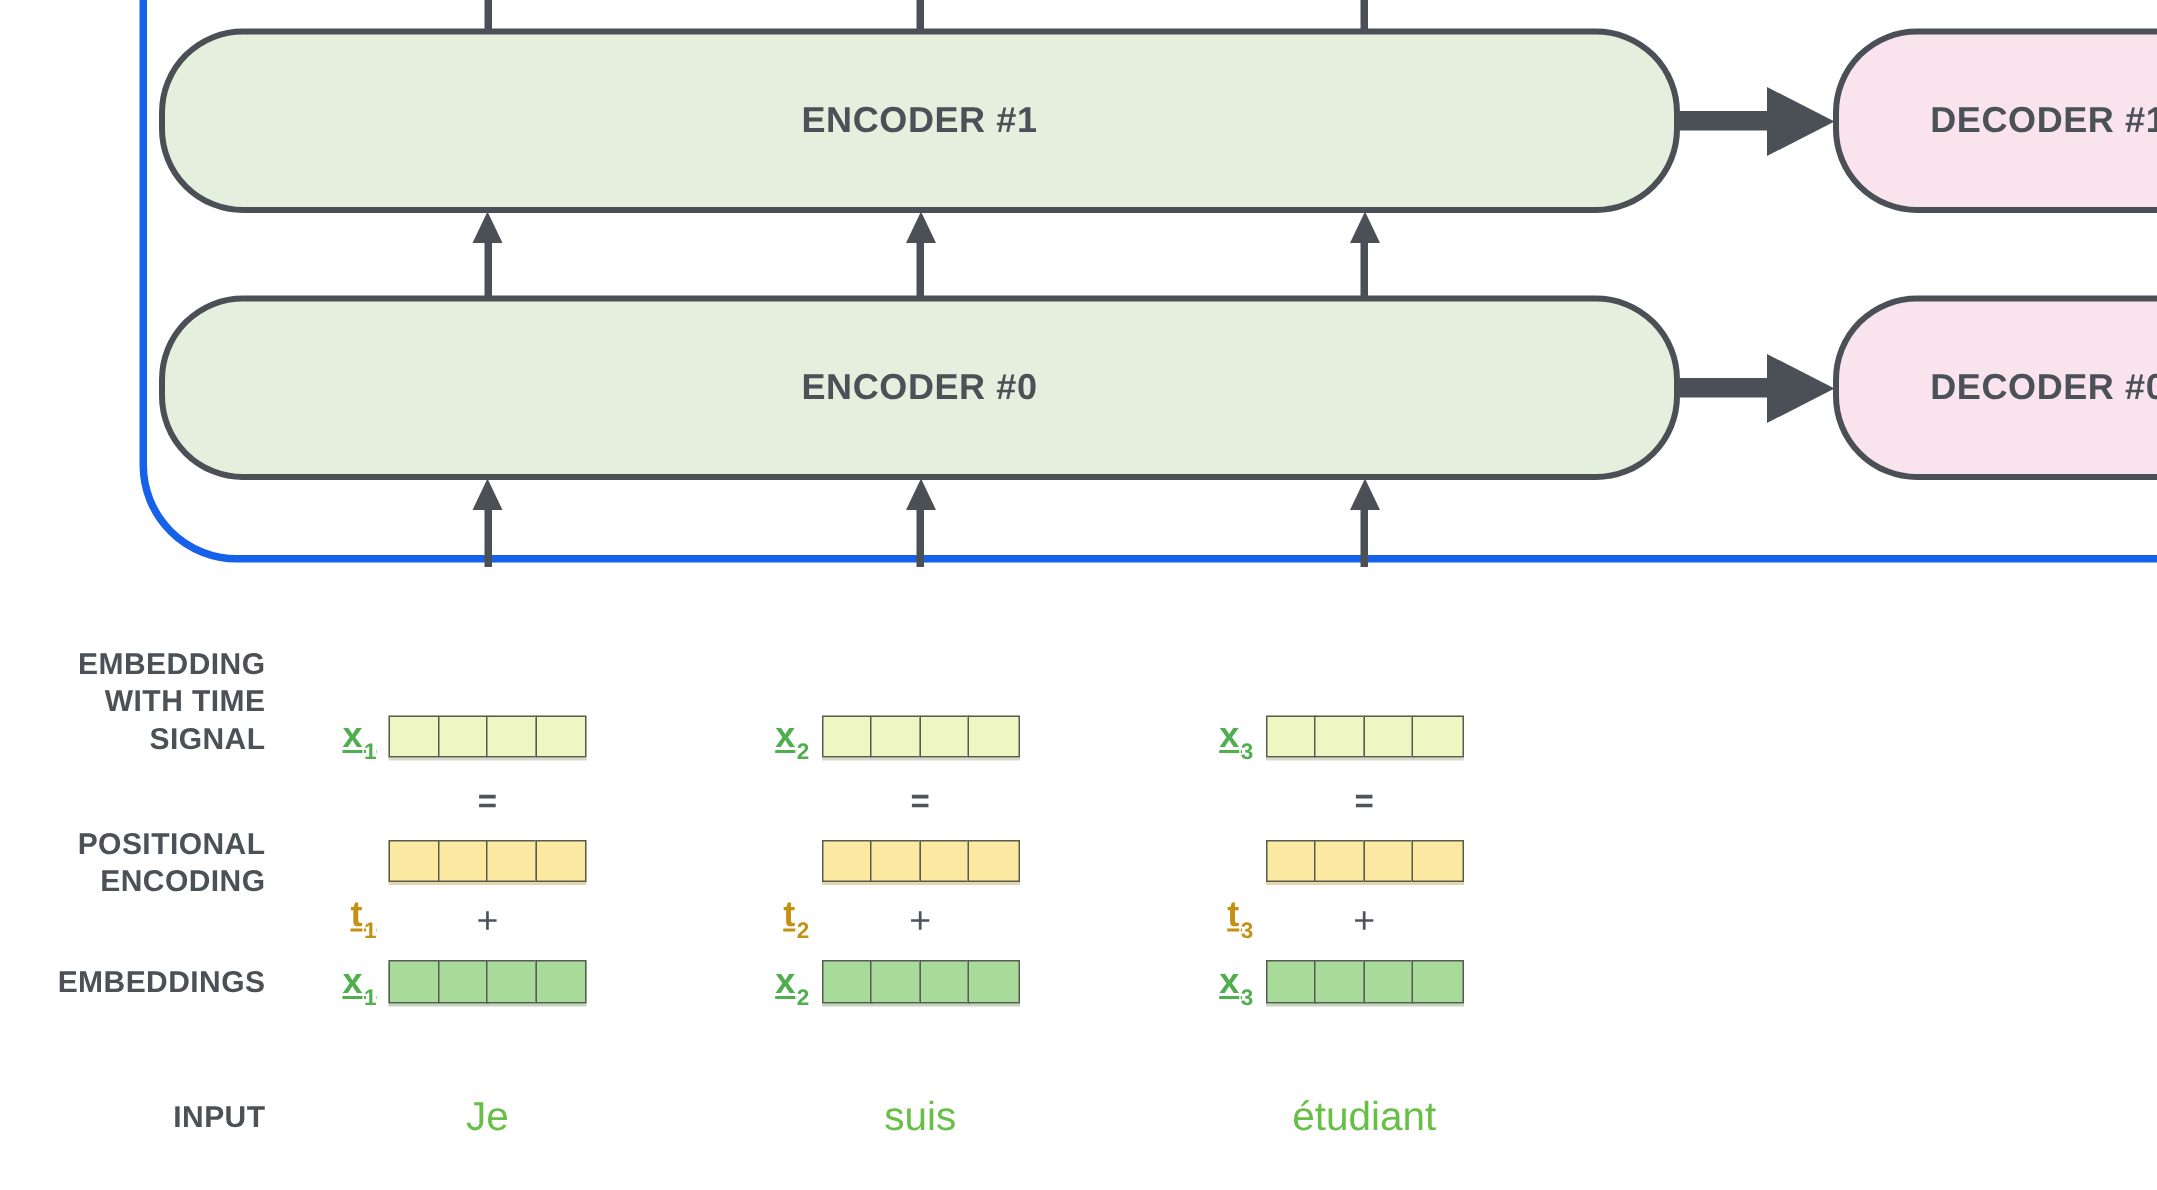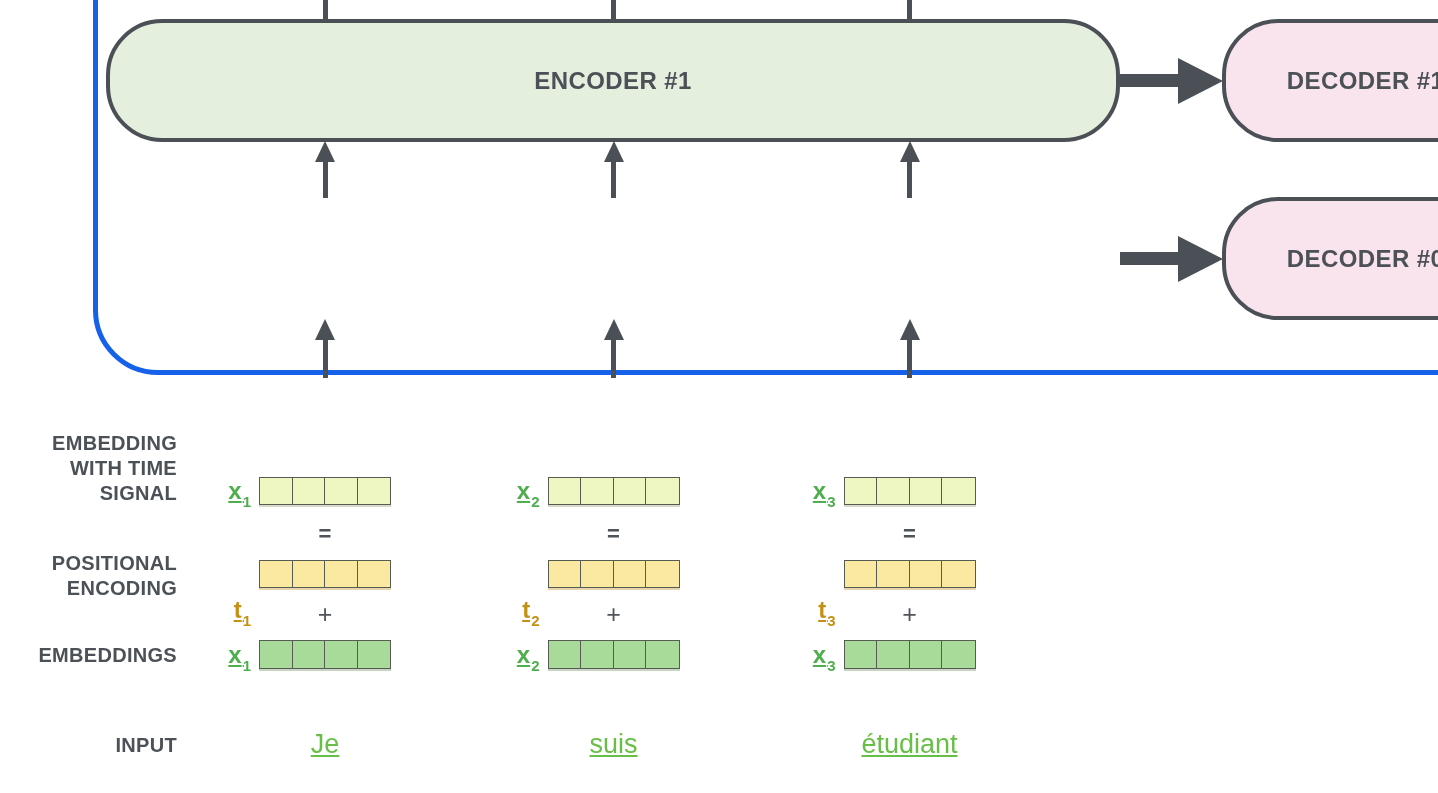--- a/index.html
+++ b/index.html
@@ -76,21 +76,21 @@
   }
   .vlabel sub{font-size:15px;font-weight:700;position:relative;top:2px;left:1px;line-height:0;}
   .vlabel.a{top:477px;color:var(--x-green);}
   .vlabel.b{top:560px;color:var(--t-gold);margin-top:36px;}
   .vlabel.c{top:641px;color:var(--x-green);}
   .op{position:absolute;left:0;width:132px;text-align:center;color:#4f545a;}
   .op.eq{top:521px;font-size:22px;font-weight:700;}
   .op.plus{top:600px;font-size:25px;font-weight:500;}
   .word{
     position:absolute;left:-80px;width:292px;top:729px;text-align:center;
-    color:var(--word-green);font-size:27px;font-weight:400;text-decoration:underline;
+    color:var(--word-green);font-size:27px;font-weight:400;
   }
 </style>
 </head>
 <body>
 
 <div class="stage">
 
   <div class="blue-frame"></div>
 
   <div class="stem" style="left:322.5px;top:0;height:21px"></div>
@@ -111,20 +111,23 @@
     <div class="head-up" style="left:315px;top:319px"></div>
     <div class="stem" style="left:611px;top:340px;height:38px"></div>
     <div class="head-up" style="left:603.5px;top:319px"></div>
     <div class="stem" style="left:907px;top:340px;height:38px"></div>
     <div class="head-up" style="left:899.5px;top:319px"></div>
   </div>
 
   <div class="block encoder row1">
     <span>ENCODER #1</span>
   </div>
+  <div class="block encoder row2">
+    <span>ENCODER #0</span>
+  </div>
 
   <div>
     <div class="hstem" style="top:74px"></div>
     <div class="hhead" style="top:57.5px"></div>
   </div>
   <div>
     <div class="hstem" style="top:252px"></div>
     <div class="hhead" style="top:235.5px"></div>
   </div>
 

